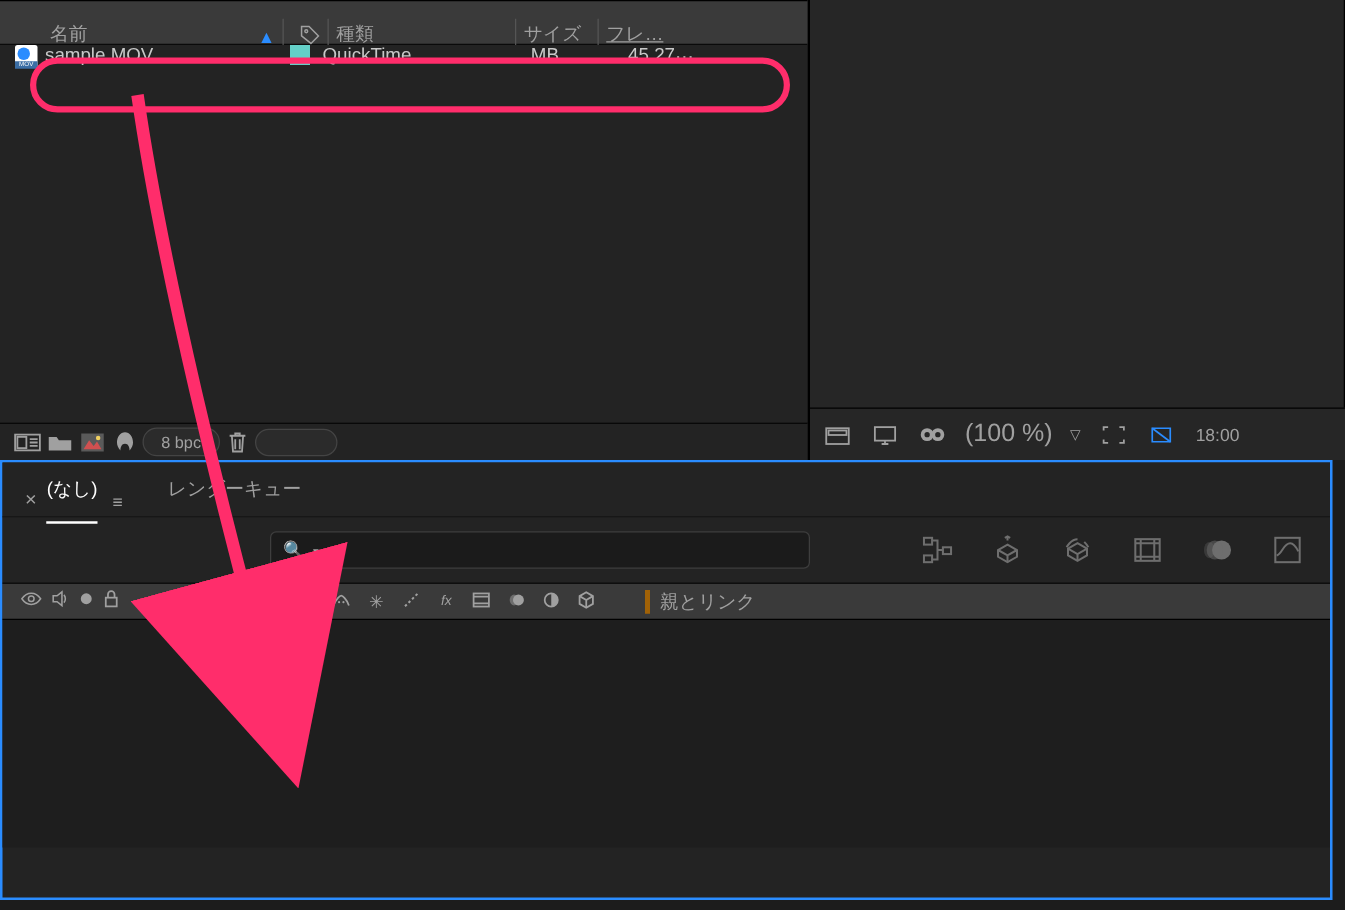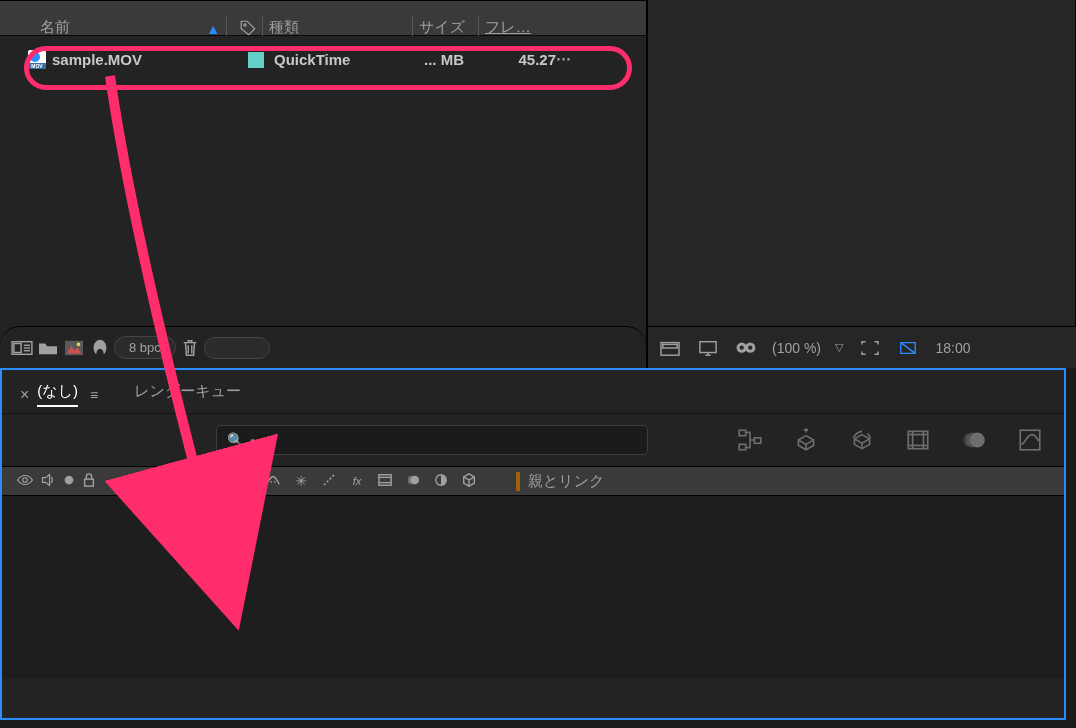--- a/index.html
+++ b/index.html
@@ -30,50 +30,50 @@
   .col-header .hcell{color:var(--fg-dim);border-left:1px solid #555;padding-left:6px;height:22px;display:flex;align-items:flex-end;white-space:nowrap;overflow:hidden;margin-top:16px;}
   .col-header .hcell:first-child{border-left:none;padding-left:0;}
   .hc-name{flex:0 0 186px;}
   .hc-tag{flex:0 0 36px;justify-content:center;}
   .hc-kind{flex:0 0 150px;}
   .hc-size{flex:0 0 66px;}
   .hc-fps{flex:0 0 66px;text-decoration:underline;}
   .sort-arrow{color:var(--accent-blue);margin-left:auto;margin-right:6px;font-size:14px;}
   
   .asset-area{flex:1;background:var(--bg-panel);position:relative;}
-  .asset-row{height:32px;display:flex;align-items:flex-end;padding:0 6px 0 28px;font-weight:bold;}
+  .asset-row{height:32px;display:flex;align-items:flex-start;padding:0 6px 0 12px;}
   .asset-row .fileicon{width:18px;height:18px;background:#fff;margin-right:6px;position:relative;border-radius:2px;}
   .asset-row .fileicon::after{content:"";position:absolute;top:2px;left:2px;width:10px;height:10px;border-radius:50%;background:#2a8cff;}
   .asset-row .fileicon .tiny{position:absolute;bottom:-1px;left:0;right:0;background:#3b6ea5;color:#fff;font-size:5px;text-align:center;line-height:6px;height:6px;}
   .c-name{flex:0 0 186px;}
   .c-tag{flex:0 0 36px;display:flex;justify-content:center;}
   .tagswatch{width:16px;height:16px;background:var(--teal);}
   .c-kind{flex:0 0 150px;}
   .c-size{flex:0 0 66px;}
   .c-fps{flex:0 0 66px;text-align:right;}
   .c-d{flex:0 0 20px;color:var(--fg-dim);}
   
-  .proj-footer{height:42px;background:var(--bg-panel);border-top:1px solid #000;display:flex;align-items:center;padding:0 10px;gap:2px;border-radius:20px;}
+  .proj-footer{height:30px;background:var(--bg-panel);border-top:1px solid #000;display:flex;align-items:center;padding:0 10px;gap:2px;}
   .footerbtn{width:24px;height:22px;display:flex;align-items:center;justify-content:center;color:var(--fg-dim);}
   .bpc-pill{background:#2b2b2b;border:1px solid #444;border-radius:12px;padding:3px 14px;font-size:13px;color:var(--fg-dim);}
   .pill{background:#2b2b2b;border:1px solid #444;border-radius:12px;width:66px;height:22px;}
   
   
   .viewer-footer{height:42px;position:absolute;top:326px;left:648px;right:0;border-top:1px solid #000;display:flex;align-items:center;padding:0 10px;gap:14px;color:var(--fg-dim);background:var(--bg-panel2);}
   .vf-icon{width:24px;height:18px;display:flex;align-items:center;justify-content:center;}
-  .zoom{font-size:14px;color:var(--fg-dim);}
+  .zoom{font-size:20px;color:var(--fg-dim);}
   .chev{font-size:11px;}
   .time{color:var(--fg-dim);font-size:14px;margin-left:2px;}
   
   
   .timeline-panel{position:absolute;top:368px;left:0;right:10px;bottom:8px;background:var(--bg-panel);border:2px solid var(--accent-blue);}
   .tab-row{height:44px;display:flex;align-items:flex-start;padding:8px 12px 0 12px;gap:24px;background:var(--bg-panel);border-bottom:1px solid #141414;}
   .tab{display:flex;align-items:center;gap:8px;color:var(--fg-dim);padding:4px 6px;}
   .tab.active{color:#fff;}
-  .tab.active .lbl{border-bottom:2px solid #fff;padding-bottom:4px;}
+  .tab.active .lbl{border-bottom:2px solid #fff;padding-bottom:16px;}
   .tab .x{font-size:16px;color:var(--fg-dim);}
   .menu-glyph{color:var(--fg-dim);font-size:14px;margin-left:4px;}
   
   .tl-toolbar{height:52px;display:flex;align-items:center;padding:0 14px;gap:10px;background:var(--bg-panel);}
   .tl-pad-left{flex:0 0 190px;}
   .search-box{flex:0 0 432px;height:30px;background:#1b1b1b;border:1px solid #3e3e3e;border-radius:5px;display:flex;align-items:center;padding:0 10px;color:var(--fg-dim);gap:6px;font-size:14px;}
   .search-box span.mag{font-size:14px;}
   .search-box span.dn{font-size:9px;margin-top:2px;}
   .toolbar-right{flex:1;display:flex;align-items:center;justify-content:flex-end;gap:28px;color:#6e6e6e;padding-right:6px;}
   .ticon{width:28px;height:28px;display:flex;align-items:center;justify-content:center;}

